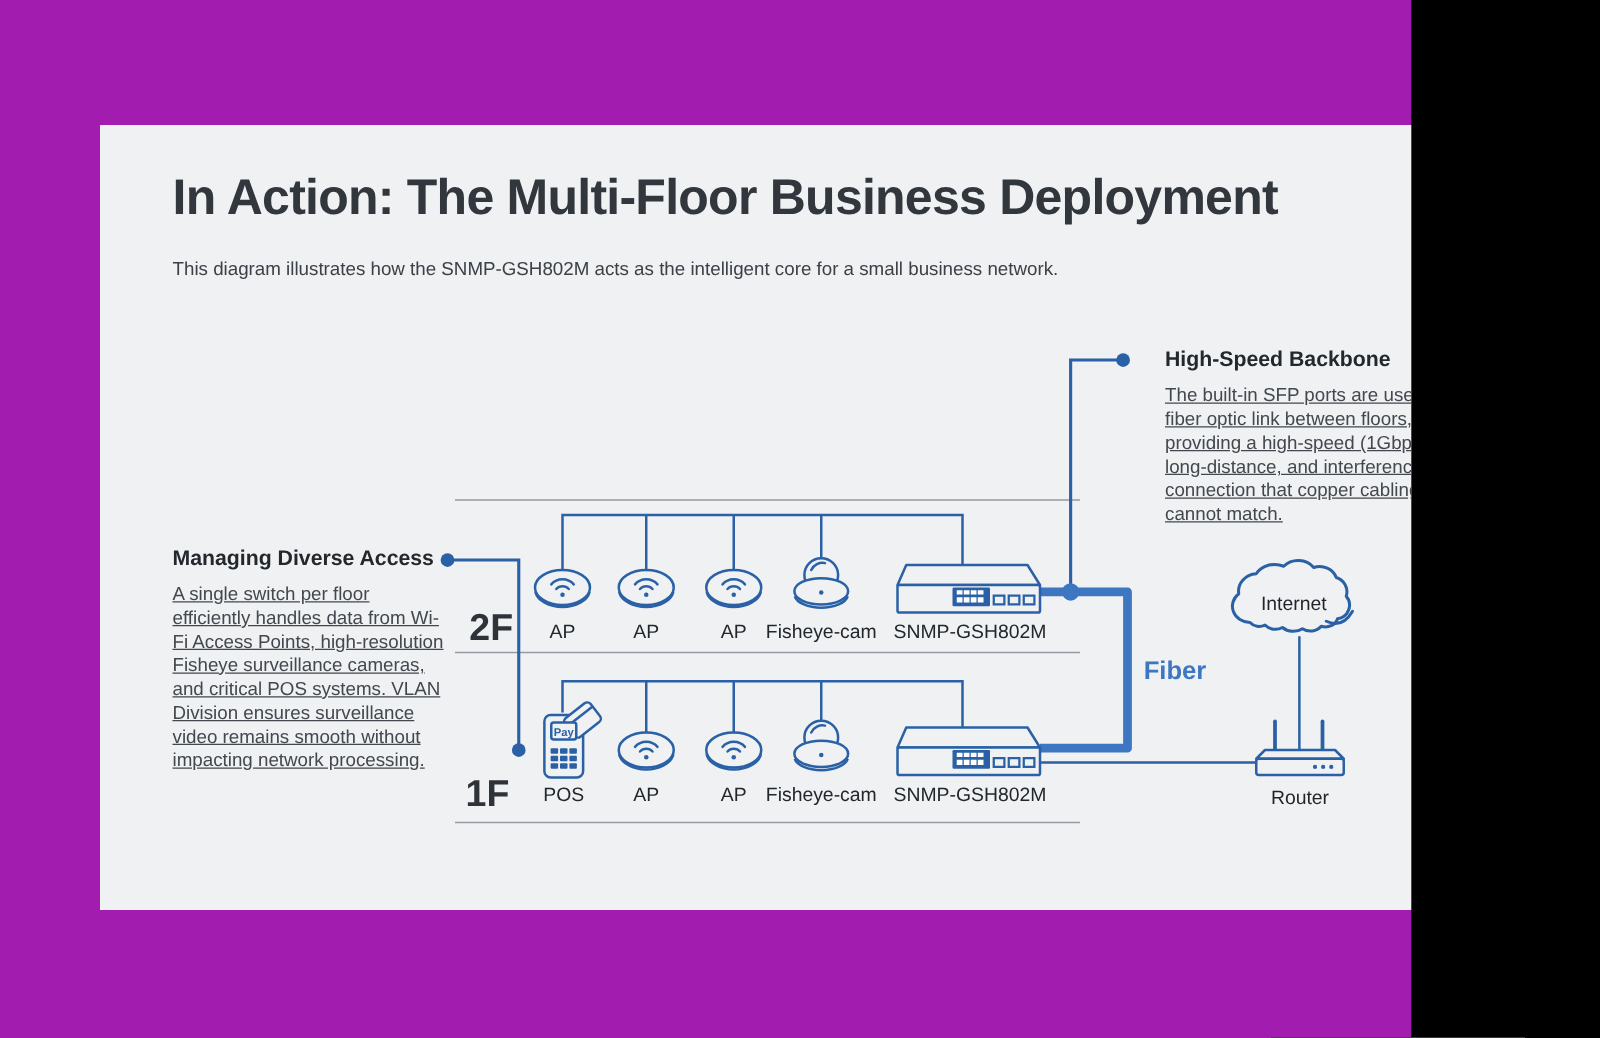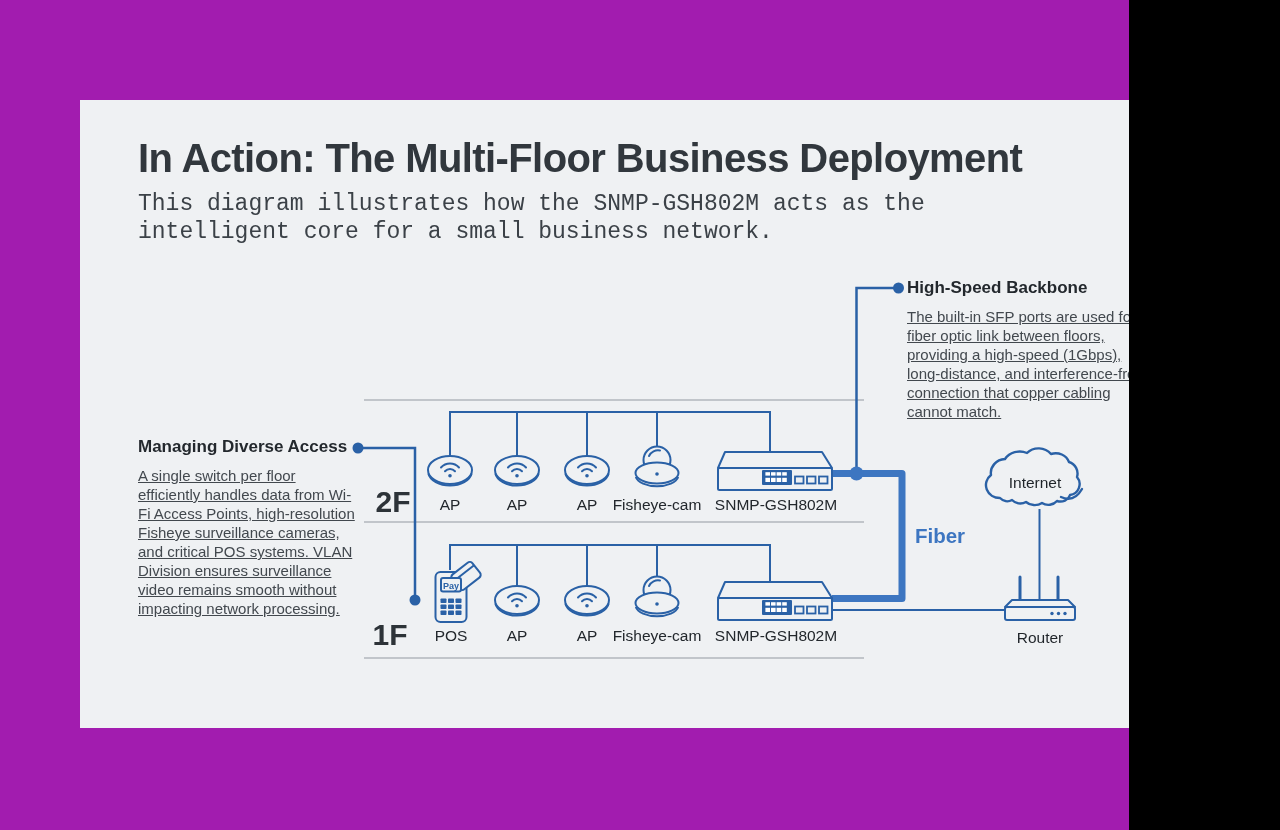--- a/index.html
+++ b/index.html
@@ -1,27 +1,27 @@
 <!DOCTYPE html>
 <html><head>
 <meta charset="utf-8">
 <style>
   html,body{margin:0;padding:0;background:#000;}
   .stage{position:relative;width:1129px;height:830px;background:#a21caf;overflow:hidden;
          font-family:"Liberation Sans",sans-serif;}
   .card{position:absolute;left:80px;top:100px;width:1120px;height:628px;background:#eff1f3;}
   .title{position:absolute;left:58px;top:36px;margin:0;font-size:40px;line-height:44px;
          font-weight:700;letter-spacing:-0.6px;color:#31373d;}
-  .subtitle{position:absolute;left:58px;top:90px;margin:0;max-width:860px;
-            font-size:23px;line-height:28px;color:#3b4147;font-family:Liberation Mono, monospace;}
+  .subtitle{position:absolute;left:58px;top:102px;margin:0;max-width:860px;
+            font-size:15px;line-height:28px;color:#3b4147;}
   .ann{position:absolute;}
   .ann h3{margin:0;font-size:17px;line-height:20px;font-weight:700;color:#23282d;}
   .ann p{margin:9px 0 0 0;font-size:15px;line-height:19px;color:#42484e;text-decoration:underline;}
   .ann-left{left:58px;top:337px;width:220px;}
-  .ann-right{left:827px;top:178px;width:244px;}
+  .ann-right{left:852px;top:178px;width:244px;}
   .diagram{position:absolute;left:0;top:0;}
   svg text{font-family:"Liberation Sans",sans-serif;}
   .devlabel{font-size:15.5px;fill:#22272c;}
   .floorlabel{font-size:30px;font-weight:700;fill:#2d3338;}
 </style>
 </head>
 <body>
 
 <div class="stage">
   <div class="card">

